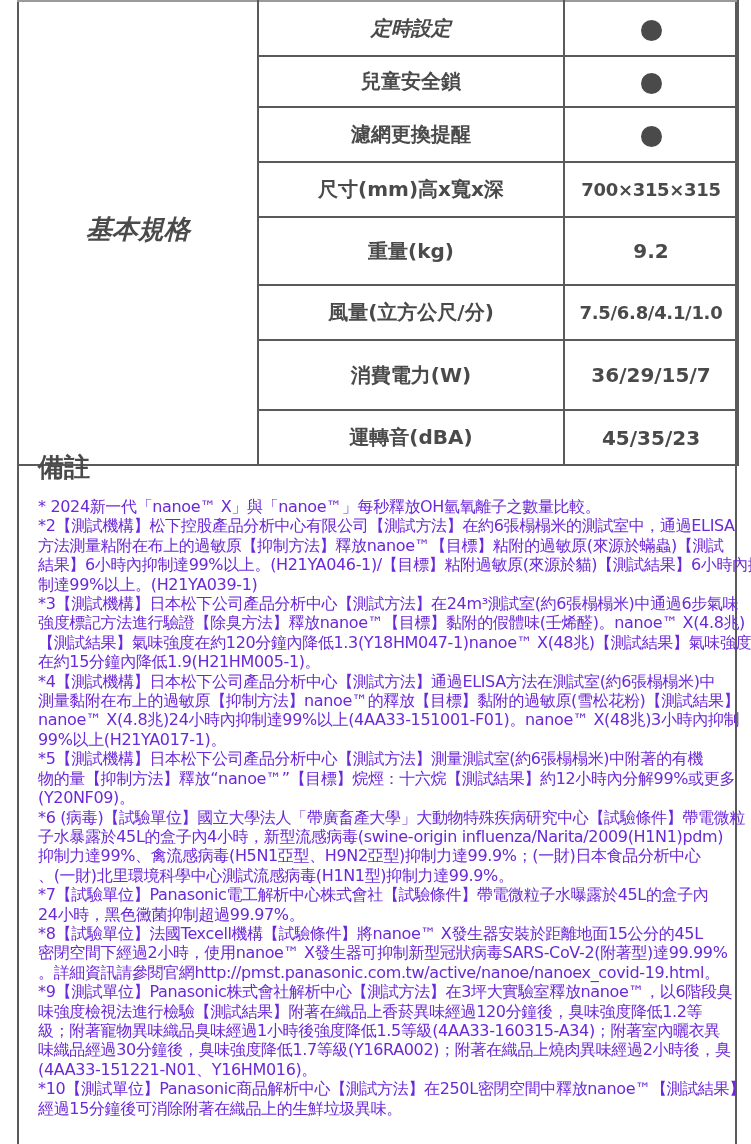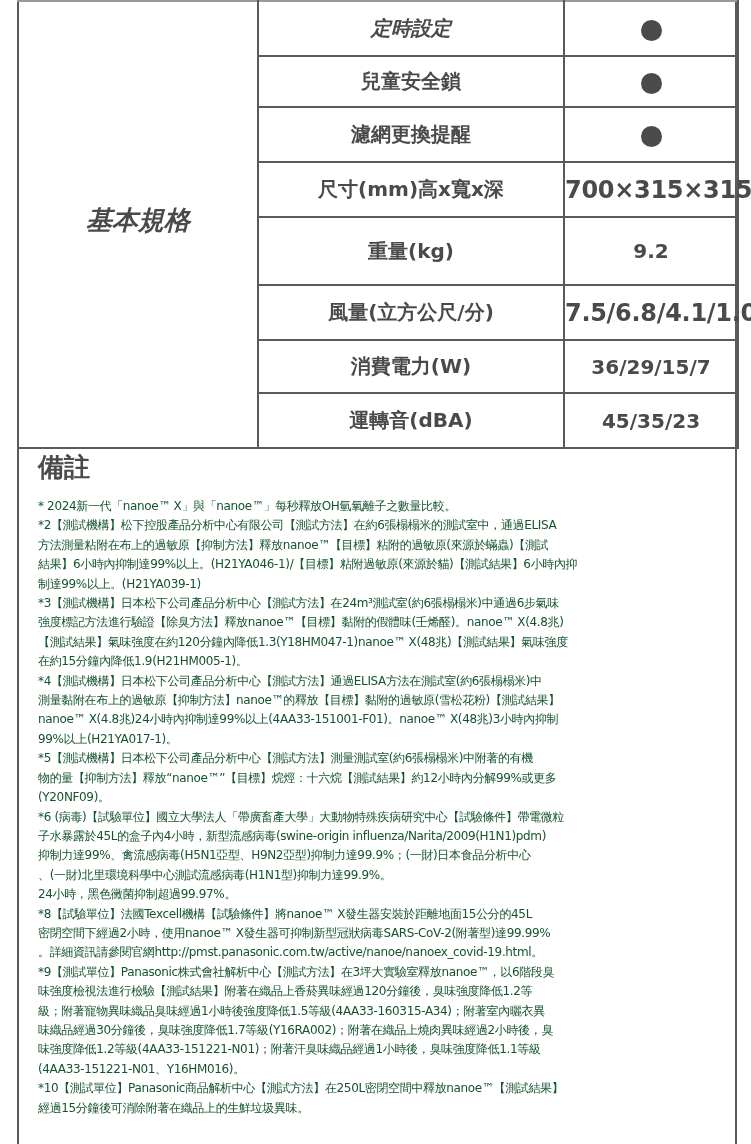--- a/index.html
+++ b/index.html
@@ -21,34 +21,34 @@
     border: 2px solid #5a5a5a;
     text-align: center; vertical-align: middle;
     font-weight: bold; color: #4a4a4a;
     height: 51px; padding: 0;
     box-sizing: border-box;
   }
   .spec tr:first-child td { border-top: 2px solid #9a9a9a; font-style: italic; }
   .spec td.cat { font-size: 26px; vertical-align: middle; padding-bottom: 8px; }
   .spec td.label { font-size: 20px; }
   .spec td.val { font-size: 20px; }
-  .spec td.val.small { font-size: 24px; letter-spacing: -0.3px; }
+  .spec td.val.small { font-size: 18px; letter-spacing: -0.3px; }
   .dot {
     display: inline-block; width: 21px; height: 21px; border-radius: 50%;
     background: #4a4a4a; vertical-align: middle;
   }
   .notes {
     position: absolute; left: 38px; top: 447px; width: 690px;
   }
   .notes h2 {
     margin: 0 0 10px 0; font-size: 26px; font-weight: bold; color: #4a4a4a;
     line-height: 40px;
   }
   .notes .line {
-    font-size: 12px; line-height: 19.4px; color: #14532d;
+    font-size: 16px; line-height: 19.4px; color: #6d28d9;
     white-space: nowrap; letter-spacing: -0.35px;
   }
 </style>
 </head>
 <body>
 
 <div class="frame"></div>
 
 <table class="spec">
   <colgroup>
@@ -75,21 +75,21 @@
       <td class="val small">700×315×315</td>
     </tr>
     <tr style="height:68px">
       <td class="label">重量(kg)</td>
       <td class="val">9.2</td>
     </tr>
     <tr style="height:55px">
       <td class="label">風量(立方公尺/分)</td>
       <td class="val small">7.5/6.8/4.1/1.0</td>
     </tr>
-    <tr style="height:53px">
+    <tr style="height:70px">
       <td class="label">消費電力(W)</td>
       <td class="val">36/29/15/7</td>
     </tr>
     <tr style="height:55px">
       <td class="label">運轉音(dBA)</td>
       <td class="val">45/35/23</td>
     </tr>
   </tbody>
 </table>
 
@@ -109,26 +109,26 @@
     <div class="line">測量黏附在布上的過敏原【抑制方法】nanoe™的釋放【目標】黏附的過敏原(雪松花粉)【測試結果】</div>
     <div class="line">nanoe™ X(4.8兆)24小時內抑制達99%以上(4AA33-151001-F01)。nanoe™ X(48兆)3小時內抑制</div>
     <div class="line">99%以上(H21YA017-1)。</div>
     <div class="line">*5【測試機構】日本松下公司產品分析中心【測試方法】測量測試室(約6張榻榻米)中附著的有機</div>
     <div class="line">物的量【抑制方法】釋放“nanoe™”【目標】烷烴：十六烷【測試結果】約12小時內分解99%或更多</div>
     <div class="line">(Y20NF09)。</div>
     <div class="line">*6 (病毒)【試驗單位】國立大學法人「帶廣畜產大學」大動物特殊疾病研究中心【試驗條件】帶電微粒</div>
     <div class="line">子水暴露於45L的盒子內4小時，新型流感病毒(swine-origin influenza/Narita/2009(H1N1)pdm)</div>
     <div class="line">抑制力達99%、禽流感病毒(H5N1亞型、H9N2亞型)抑制力達99.9%；(一財)日本食品分析中心</div>
     <div class="line">、(一財)北里環境科學中心測試流感病毒(H1N1型)抑制力達99.9%。</div>
+    <div class="line">*7【試驗單位】Panasonic電工解析中心株式會社【試驗條件】帶電微粒子水曝露於45L的盒子內</div>
     <div class="line">24小時，黑色黴菌抑制超過99.97%。</div>
     <div class="line">*8【試驗單位】法國Texcell機構【試驗條件】將nanoe™ X發生器安裝於距離地面15公分的45L</div>
     <div class="line">密閉空間下經過2小時，使用nanoe™ X發生器可抑制新型冠狀病毒SARS-CoV-2(附著型)達99.99%</div>
     <div class="line">。詳細資訊請參閱官網http://pmst.panasonic.com.tw/active/nanoe/nanoex_covid-19.html。</div>
     <div class="line">*9【測試單位】Panasonic株式會社解析中心【測試方法】在3坪大實驗室釋放nanoe™，以6階段臭</div>
     <div class="line">味強度檢視法進行檢驗【測試結果】附著在織品上香菸異味經過120分鐘後，臭味強度降低1.2等</div>
     <div class="line">級；附著寵物異味織品臭味經過1小時後強度降低1.5等級(4AA33-160315-A34)；附著室內曬衣異</div>
     <div class="line">味織品經過30分鐘後，臭味強度降低1.7等級(Y16RA002)；附著在織品上燒肉異味經過2小時後，臭</div>
-    <div class="line">味強度降低1.2等級(4AA33-151221-N01)；附著汗臭味織品經過1小時後，臭味強度降低1.1等級</div>
     <div class="line">(4AA33-151221-N01、Y16HM016)。</div>
     <div class="line">*10【測試單位】Panasonic商品解析中心【測試方法】在250L密閉空間中釋放nanoe™【測試結果】</div>
     <div class="line">經過15分鐘後可消除附著在織品上的生鮮垃圾異味。</div>
   </div>
 </div>
 
 </body></html>

